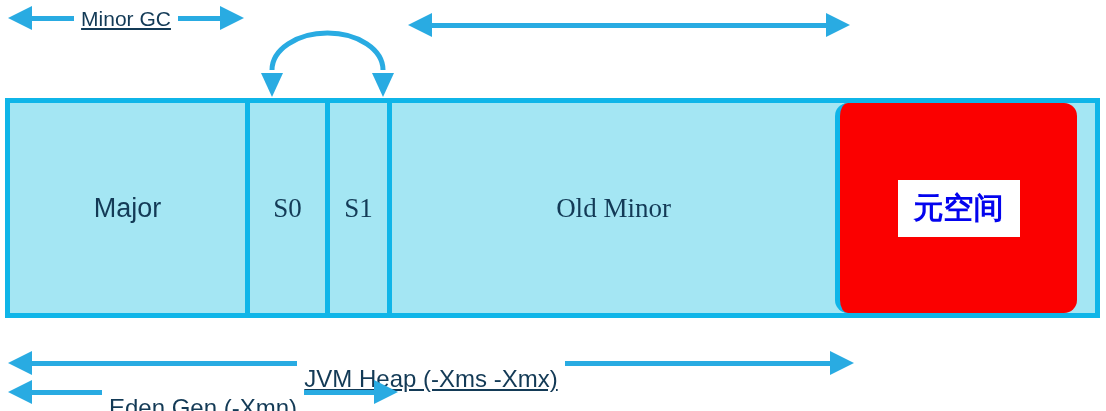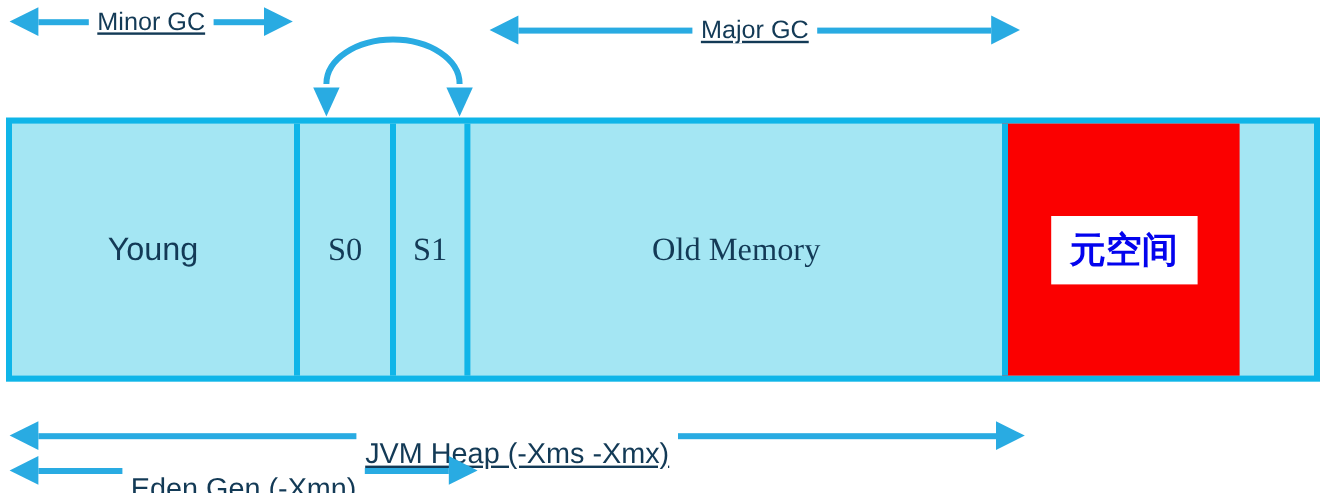--- a/index.html
+++ b/index.html
@@ -59,21 +59,21 @@
   .cell + .cell{border-left:5px solid var(--border-cyan);font-family:Liberation Serif, serif;}
   .cell-label{
     font-size:27px;
     color:var(--navy);
     white-space:nowrap;
   }
   .cell-eden{width:235px;}
   .cell-s0{width:80px;}
   .cell-s1{width:62px;}
   .cell-old{width:448px;}
-  .cell-meta{width:198px;background:var(--meta-red);}
+  .cell-meta{width:242px;background:var(--meta-red);border-radius:13px;}
   .meta-patch{
     background:#ffffff;
     padding:8px 16px;
     font-size:30px;
     font-weight:bold;
     color:var(--meta-blue);
     white-space:nowrap;
   }
   
   .arc-arrow{position:absolute;left:252px;top:28px;}
@@ -87,43 +87,42 @@
     <span class="tri tri-l"></span>
     <span class="dline"></span>
     <span class="dlabel small">Minor GC</span>
     <span class="dline"></span>
     <span class="tri tri-r"></span>
   </div>
 
   <div class="darrow" style="left:408px;top:11px;width:442px;">
     <span class="tri tri-l"></span>
     <span class="dline"></span>
-    <span class="dlabel small">Major GC</span>
     <span class="dline"></span>
     <span class="tri tri-r"></span>
   </div>
 
   <svg class="arc-arrow" width="145" height="70" viewBox="0 0 145 70">
     <path d="M 20 42 A 55.5 37 0 0 1 131 42" fill="none" stroke="#29ABE2" stroke-width="5"></path>
     <polygon points="9,45 31,45 20,69" fill="#29ABE2"></polygon>
     <polygon points="120,45 142,45 131,69" fill="#29ABE2"></polygon>
   </svg>
 
   <div class="heap-box">
     <div class="cell cell-eden">
-      <span class="cell-label">Young</span>
+      <span class="cell-label">Major</span>
     </div>
     <div class="cell cell-s0">
       <span class="cell-label">S0</span>
     </div>
     <div class="cell cell-s1">
       <span class="cell-label">S1</span>
     </div>
     <div class="cell cell-old">
-      <span class="cell-label">Old Memory</span>
+      <span class="cell-label">Old Minor</span>
     </div>
     <div class="cell cell-meta">
       <span class="meta-patch">元空间</span>
     </div>
   </div>
 
   <div class="darrow" style="left:8px;top:349px;width:846px;">
     <span class="tri tri-l"></span>
     <span class="dline"></span>
     <span class="dlabel big">JVM Heap (-Xms -Xmx)</span>

